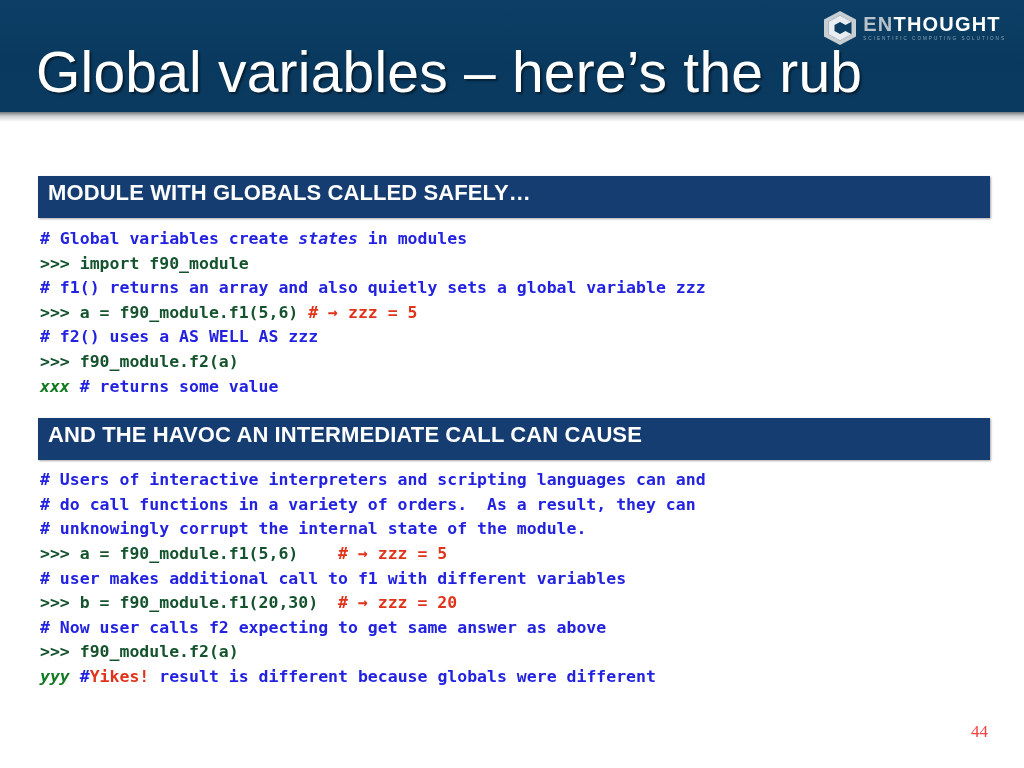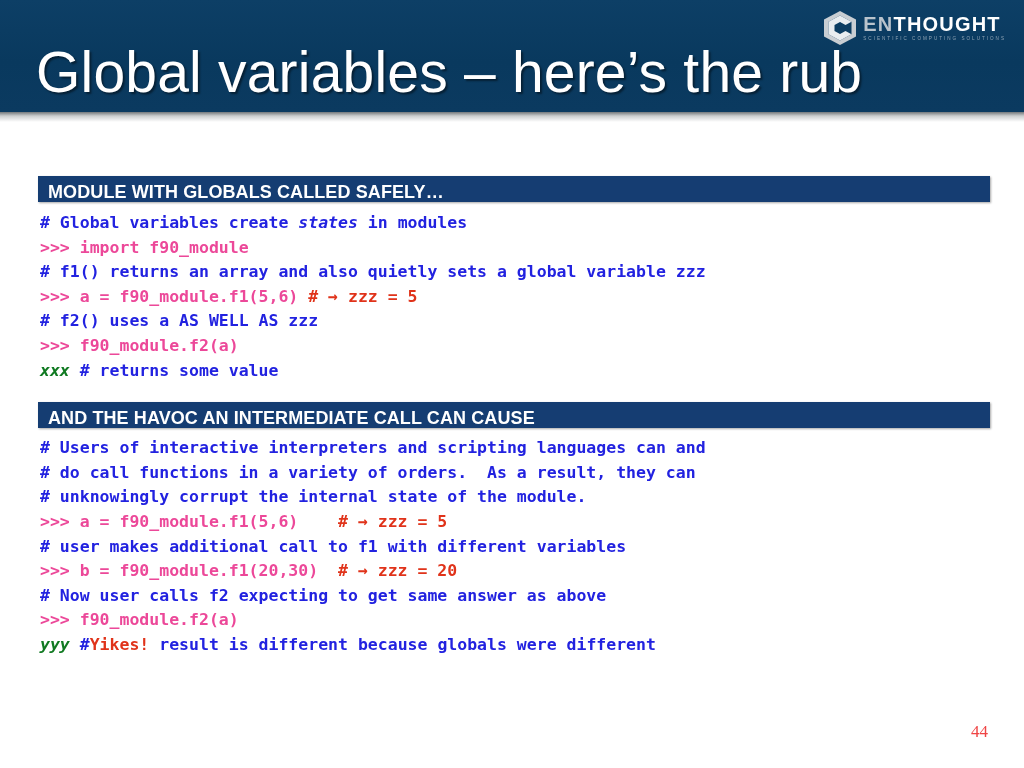--- a/index.html
+++ b/index.html
@@ -87,46 +87,46 @@
   #content {
     position: absolute;
     left: 38px;
     top: 176px;
     width: 952px;
   }
 
   .section-header {
     background: #153d72;
     color: #ffffff;
-    font-size: 18px;
+    font-size: 22px;
     font-weight: bold;
     letter-spacing: 0.1px;
     padding: 7px 10px 8px 10px;
     box-sizing: border-box;
-    height: 26px;
+    height: 42px;
     line-height: 19px;
     white-space: nowrap;
     box-shadow: 1px 1px 2px rgba(0,0,0,0.35);
   }
 
   .code-block {
     font-family: "DejaVu Sans Mono", "Liberation Mono", monospace;
     font-size: 16.5px;
     line-height: 24.6px;
     font-weight: bold;
     padding: 6px 0 4px 2px;
     white-space: pre;
   }
   #code-block-1 { padding-top: 9px; padding-bottom: 19px; }
   #code-block-2 { padding-top: 8px; }
 
   .code-line { white-space: pre; }
 
   .c-comment { color: #2222e0; }
-  .c-code    { color: #ec4899; }
+  .c-code    { color: #14532d; }
   .c-note    { color: #e0331a; }
   .c-out     { color: #117a22; font-style: italic; }
   .c-italic  { font-style: italic; }
 
   #page-number {
     position: absolute;
     right: 36px;
     top: 722px;
     font-size: 17px;
     color: #ef4444;

